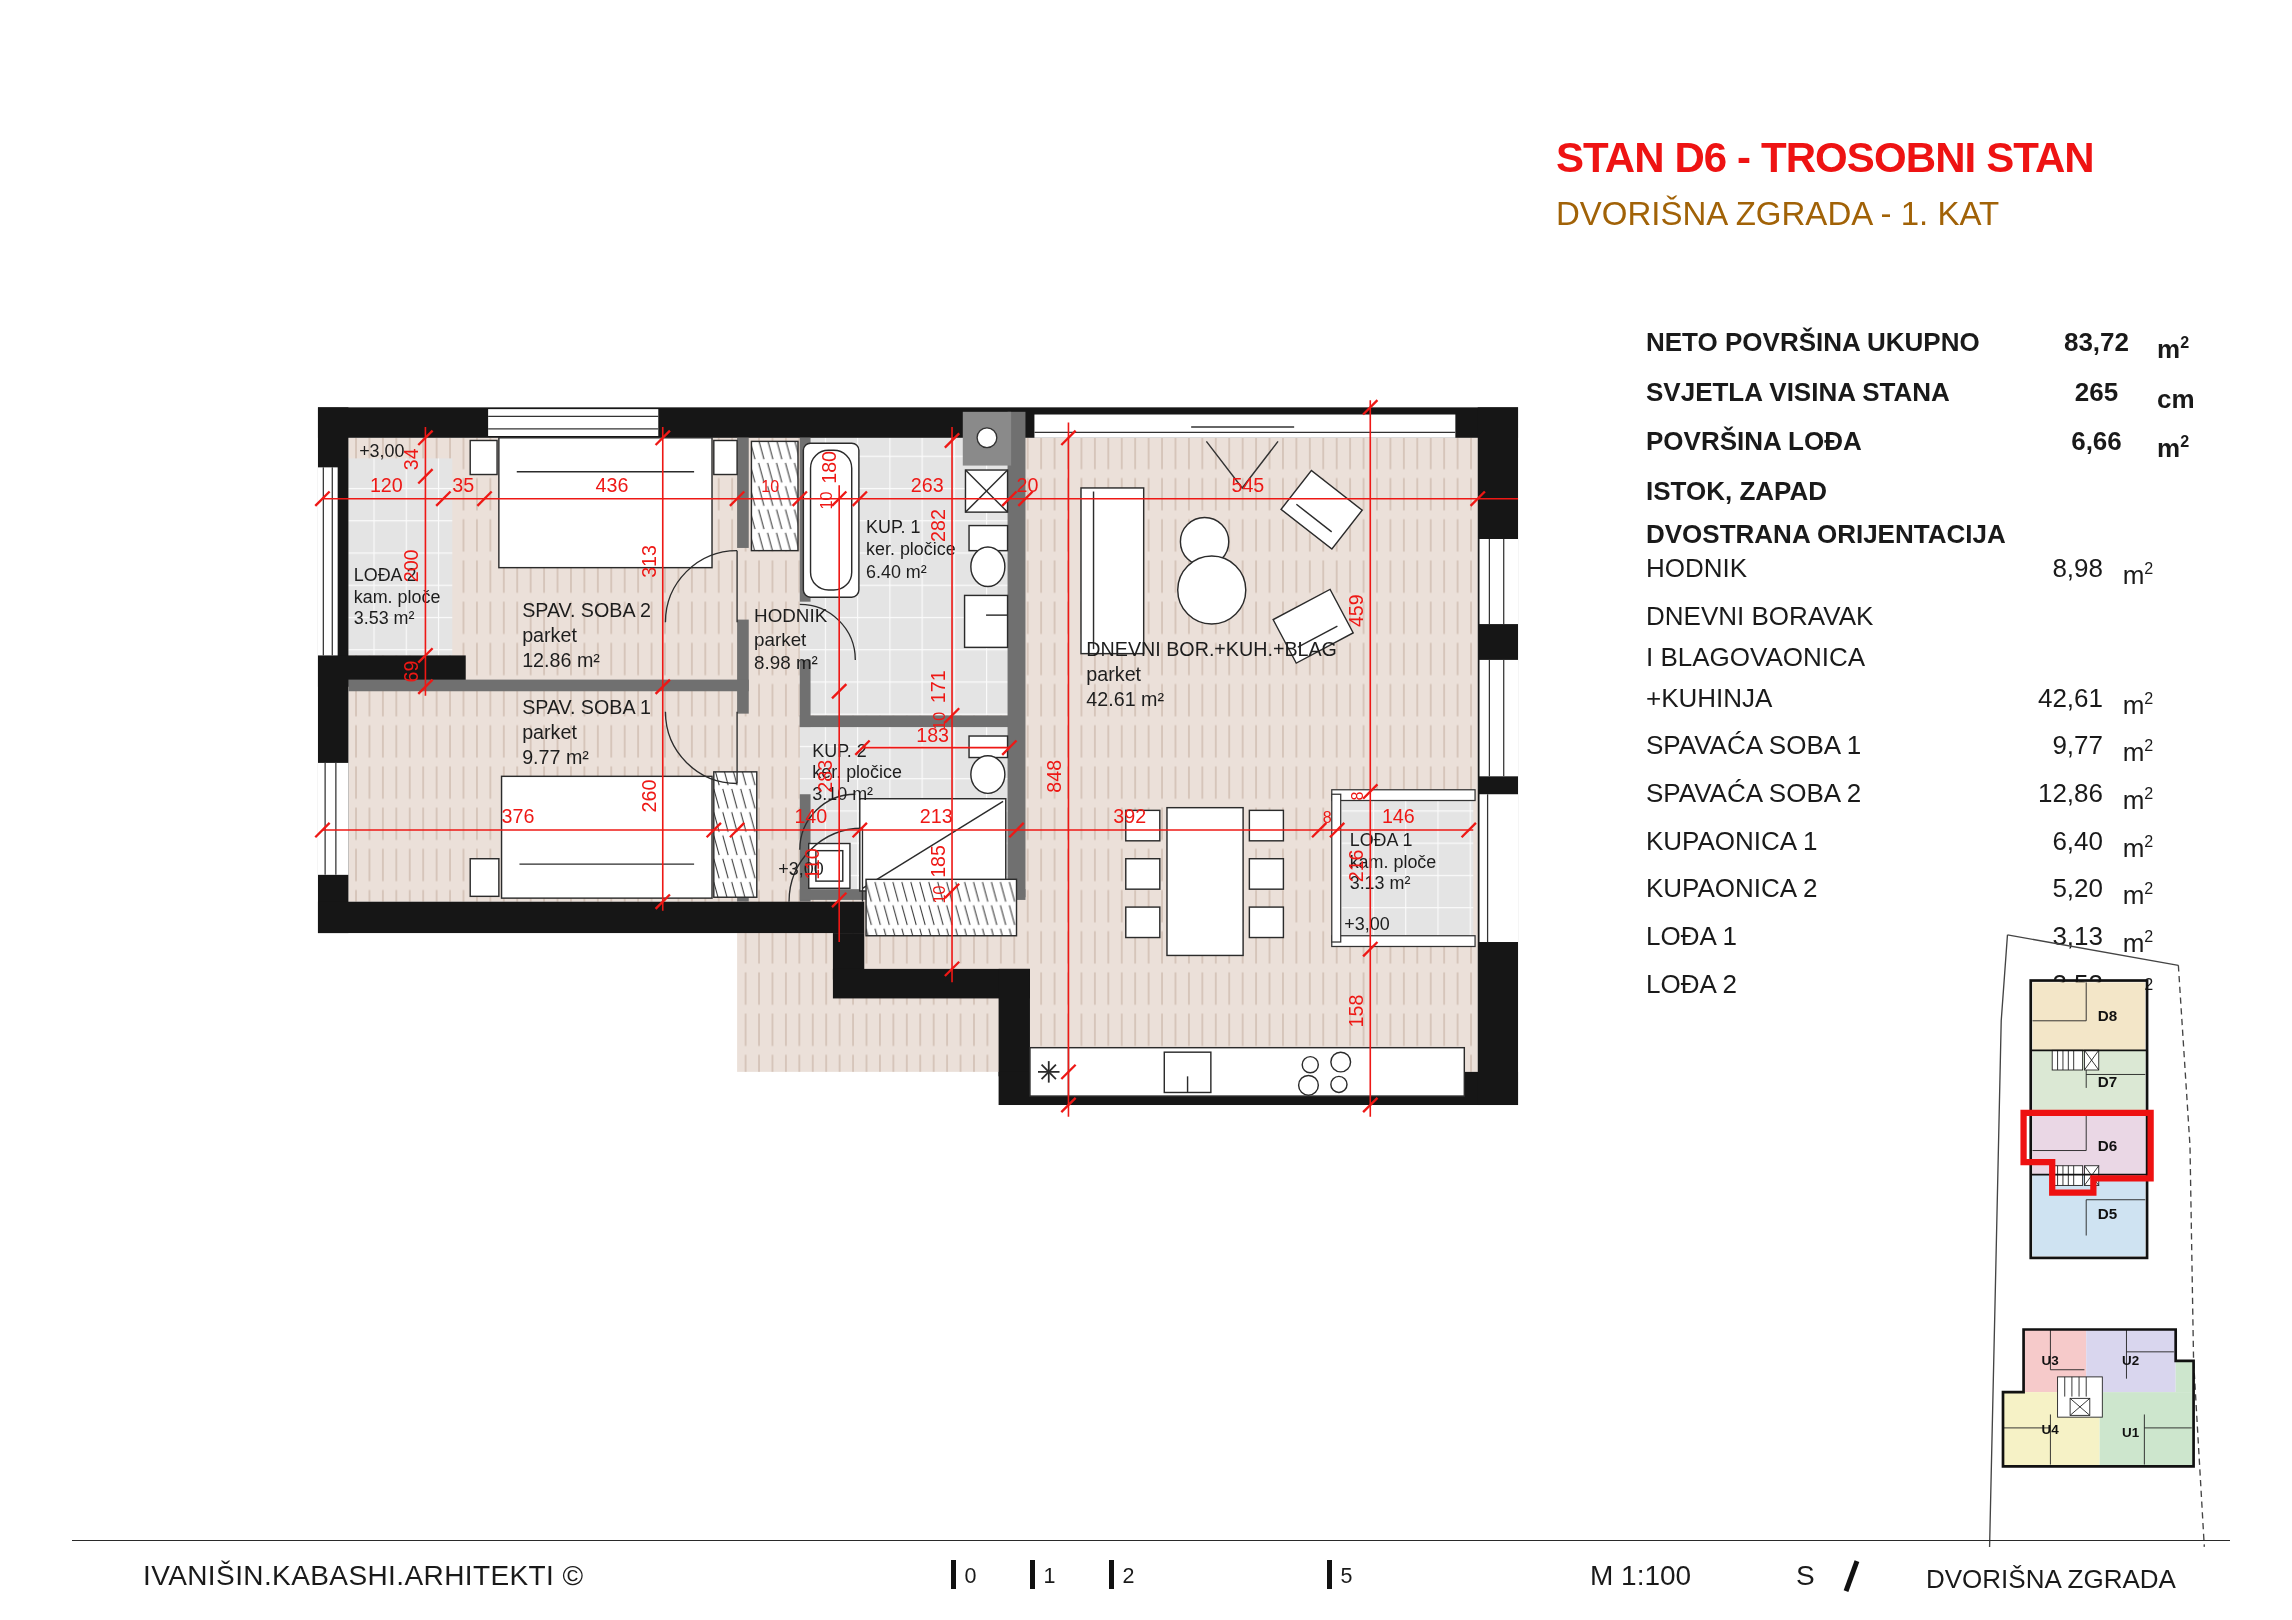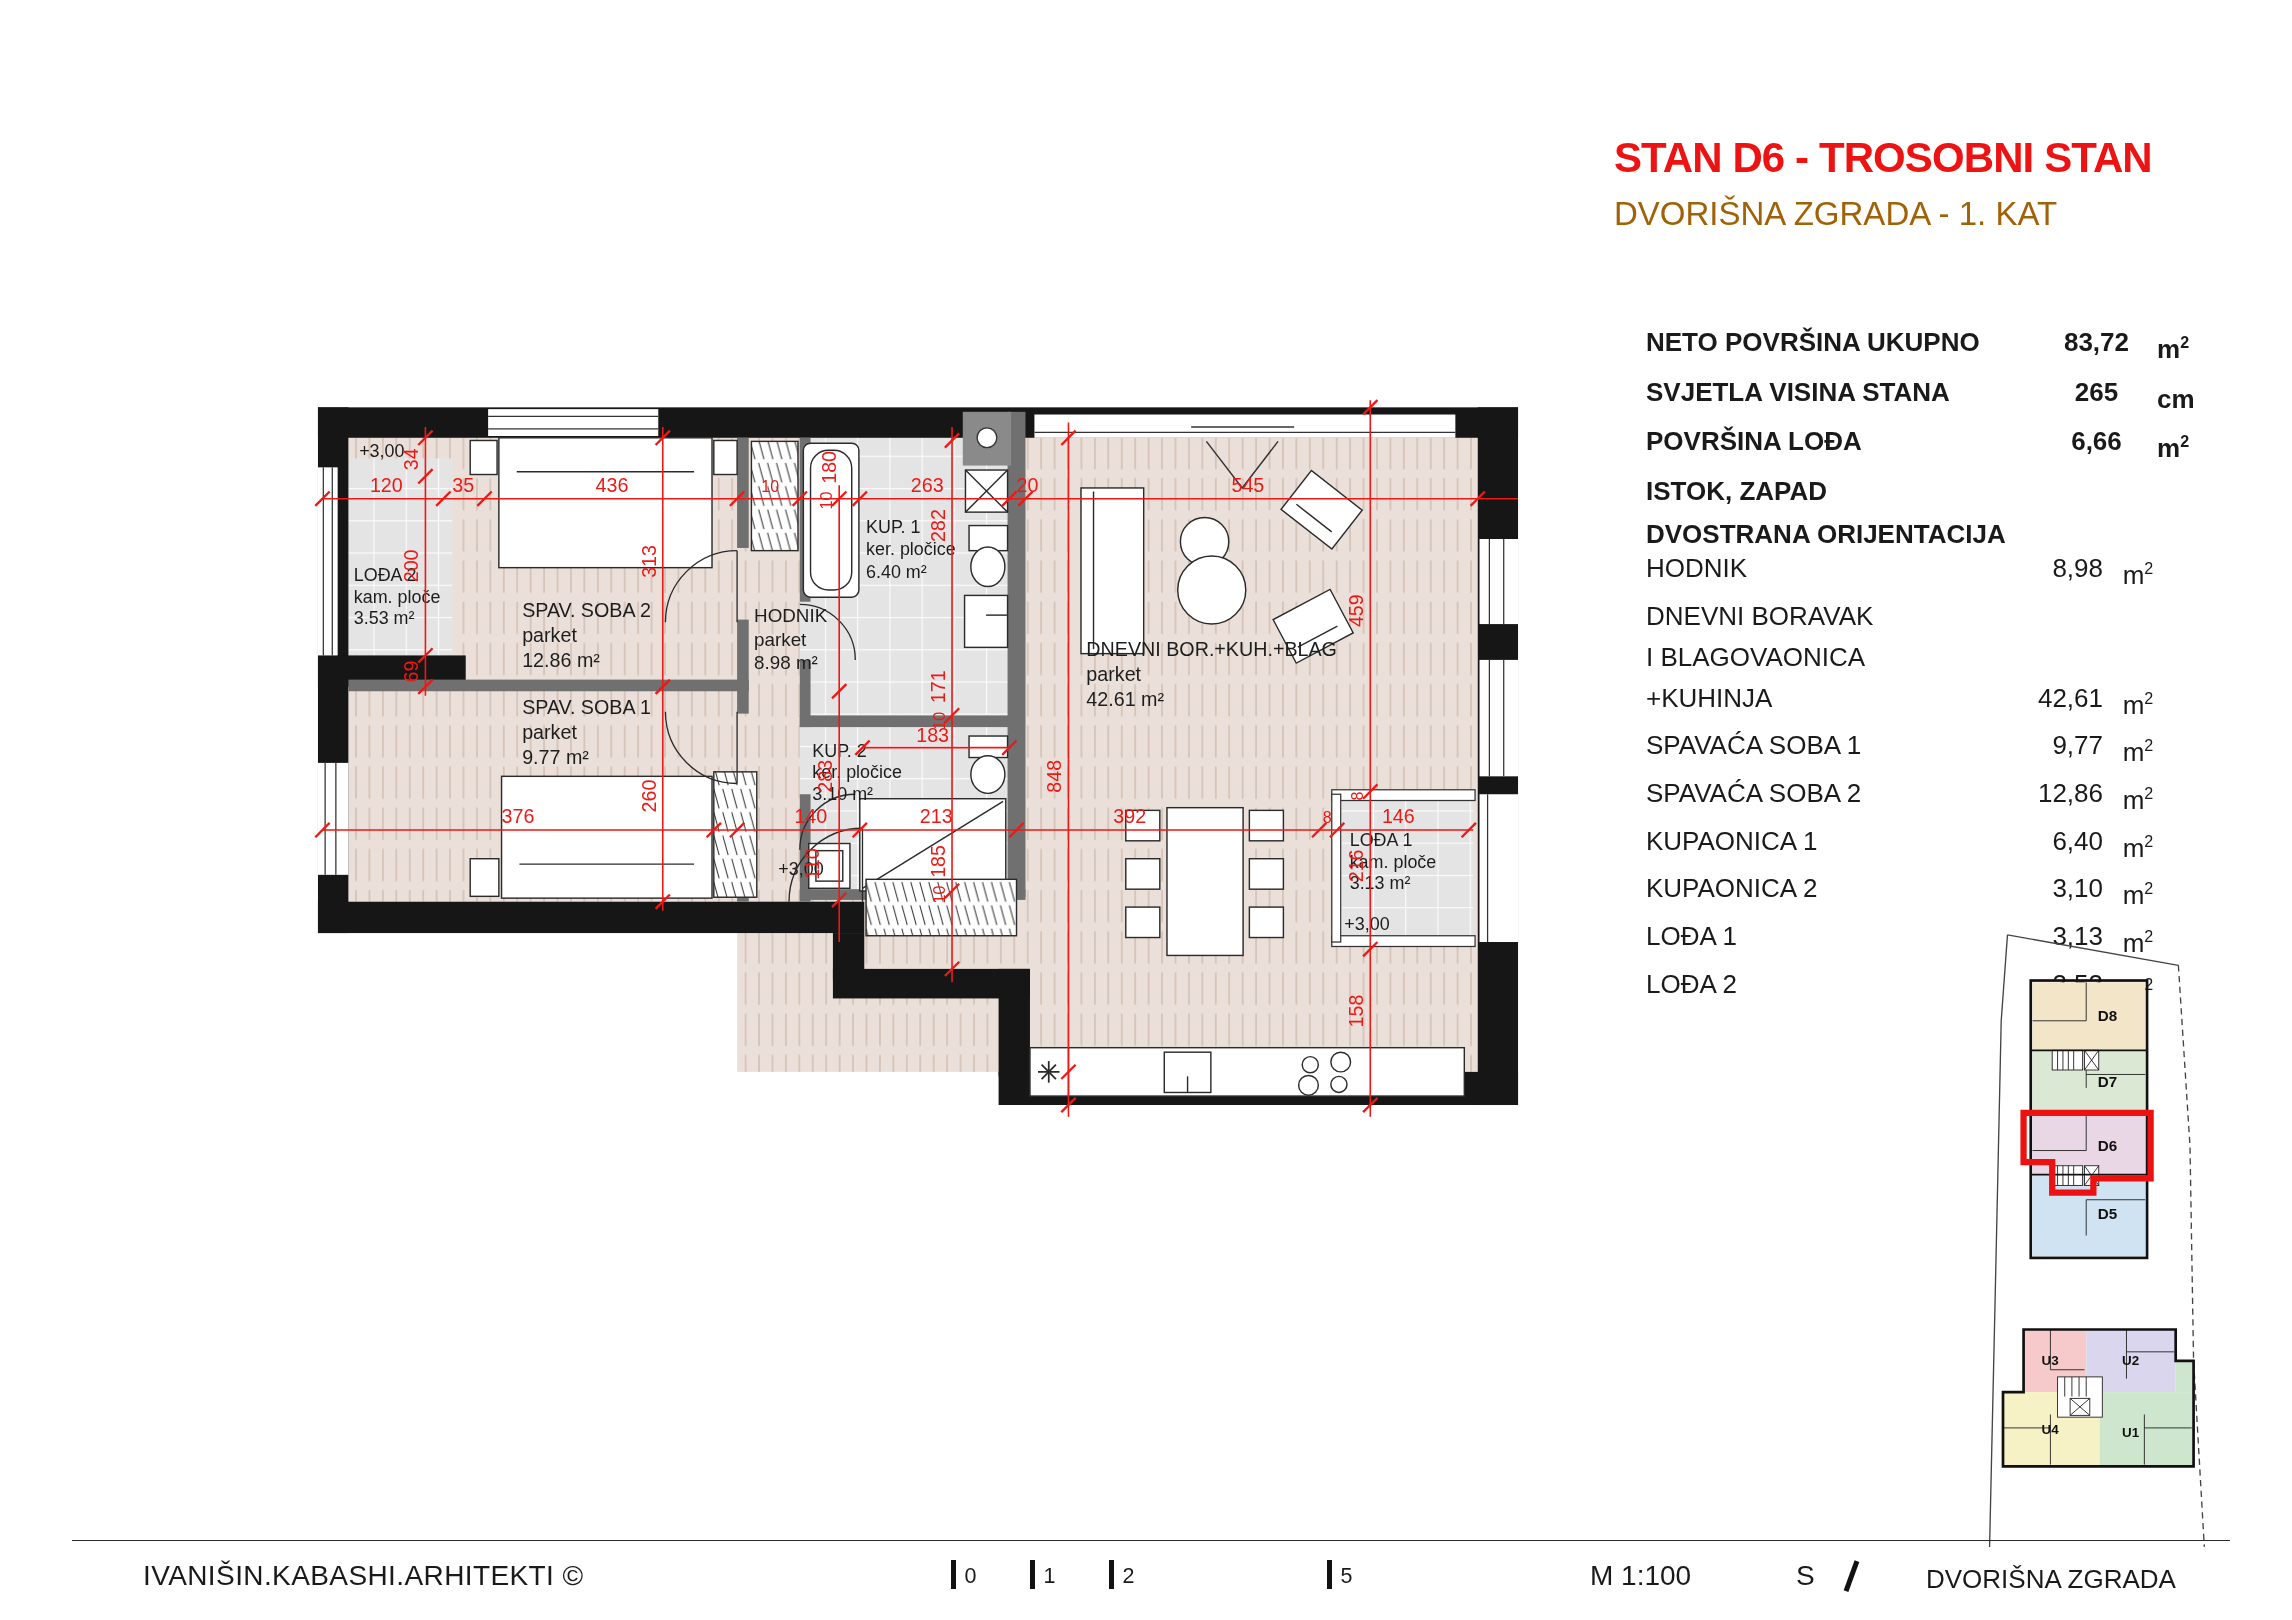--- a/index.html
+++ b/index.html
@@ -1,20 +1,20 @@
 <!DOCTYPE html>
 <html style="font-size:14.3px"><head>
 <meta charset="utf-8">
 <style>
   html,body{margin:0;padding:0;background:#fff;}
   #page{position:relative;width:2293px;height:1620px;background:#ffffff;overflow:hidden;
         font-family:"Liberation Sans",sans-serif;color:#1a1a1a;}
   .abs{position:absolute;}
   
-  #title-block{left:1614px;top:134px;width:609px;}
+  #title-block{left:1556px;top:134px;width:609px;}
   #main-title{color:#ee1313;font-size:42px;font-weight:700;letter-spacing:-0.9px;margin:0;}
   #sub-title{color:#a16207;font-size:33px;font-weight:400;margin:12.5px 0 0 0;}
   #stats-block{left:1646px;top:321px;width:591px;font-size:26px;font-weight:700;line-height:43px;}
   .stat-row{display:flex;}
   .stat-label{width:399px;}
   .stat-value{width:103px;text-align:center;}
   .stat-unit{margin-left:9px;}
   sup{font-size:0.62em;}
   #rooms-block{left:1646px;top:548px;width:591px;font-size:26px;font-weight:400;line-height:41px;}
   .room-row{display:flex;}
@@ -426,21 +426,21 @@
         <span class="room-value">12,86</span>
         <span class="room-unit"><span>m</span><sup>2</sup></span>
       </div>
     <div class="room-row">
         <span class="room-name">KUPAONICA 1</span>
         <span class="room-value">6,40</span>
         <span class="room-unit"><span>m</span><sup>2</sup></span>
       </div>
     <div class="room-row">
         <span class="room-name">KUPAONICA 2</span>
-        <span class="room-value">3,10</span>
+        <span class="room-value">5,20</span>
         <span class="room-unit"><span>m</span><sup>2</sup></span>
       </div>
     <div class="room-row">
         <span class="room-name">LOĐA 1</span>
         <span class="room-value">3,13</span>
         <span class="room-unit"><span>m</span><sup>2</sup></span>
       </div>
     <div class="room-row">
         <span class="room-name">LOĐA 2</span>
         <span class="room-value">3,53</span>

